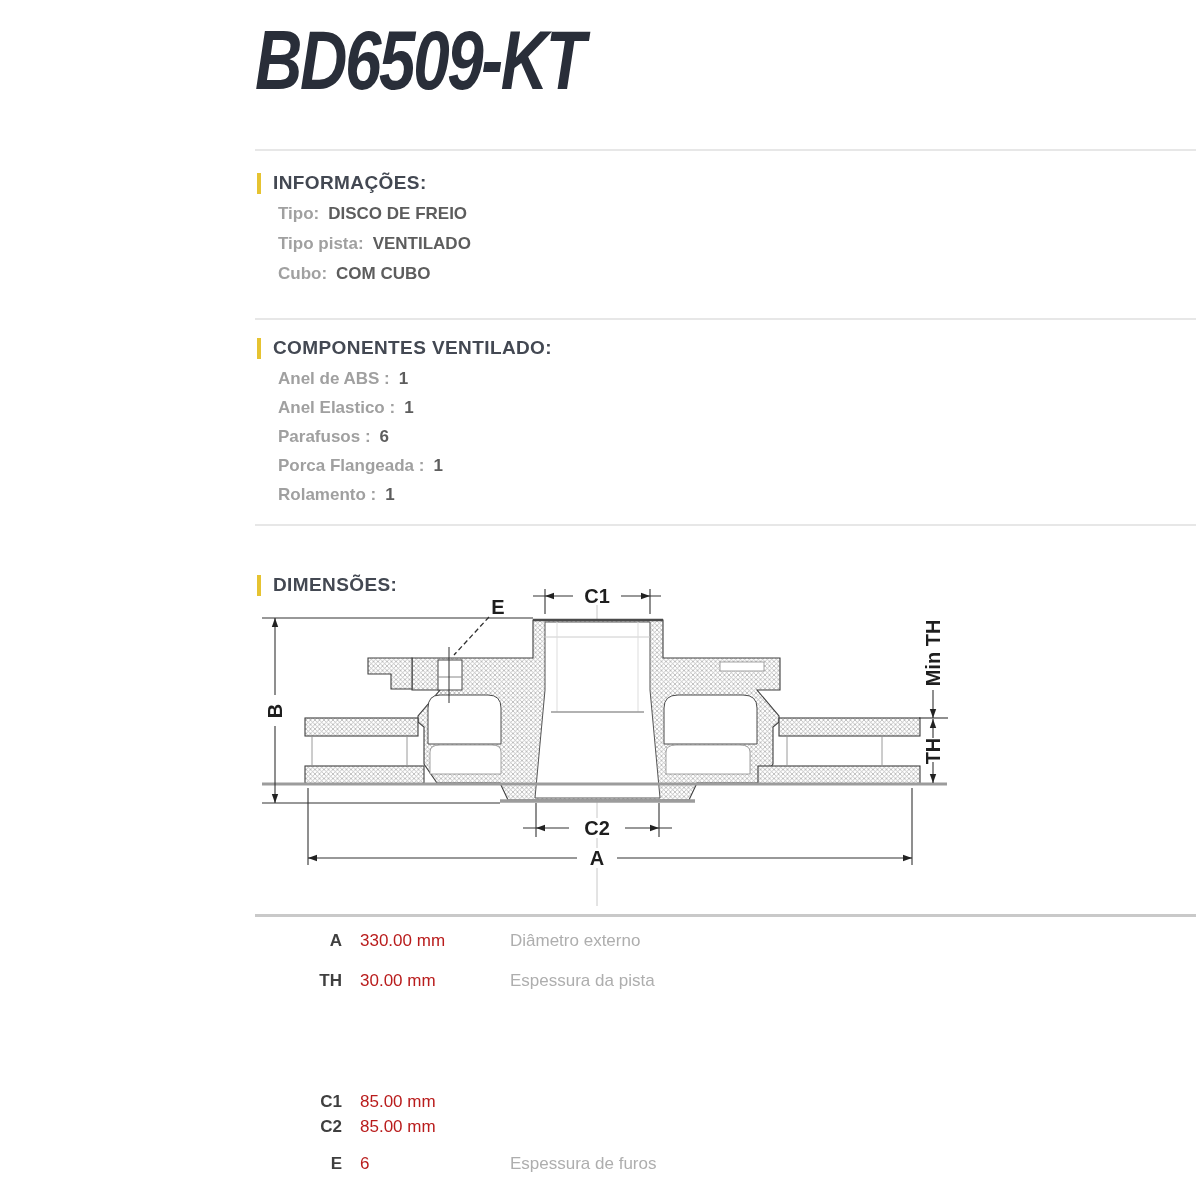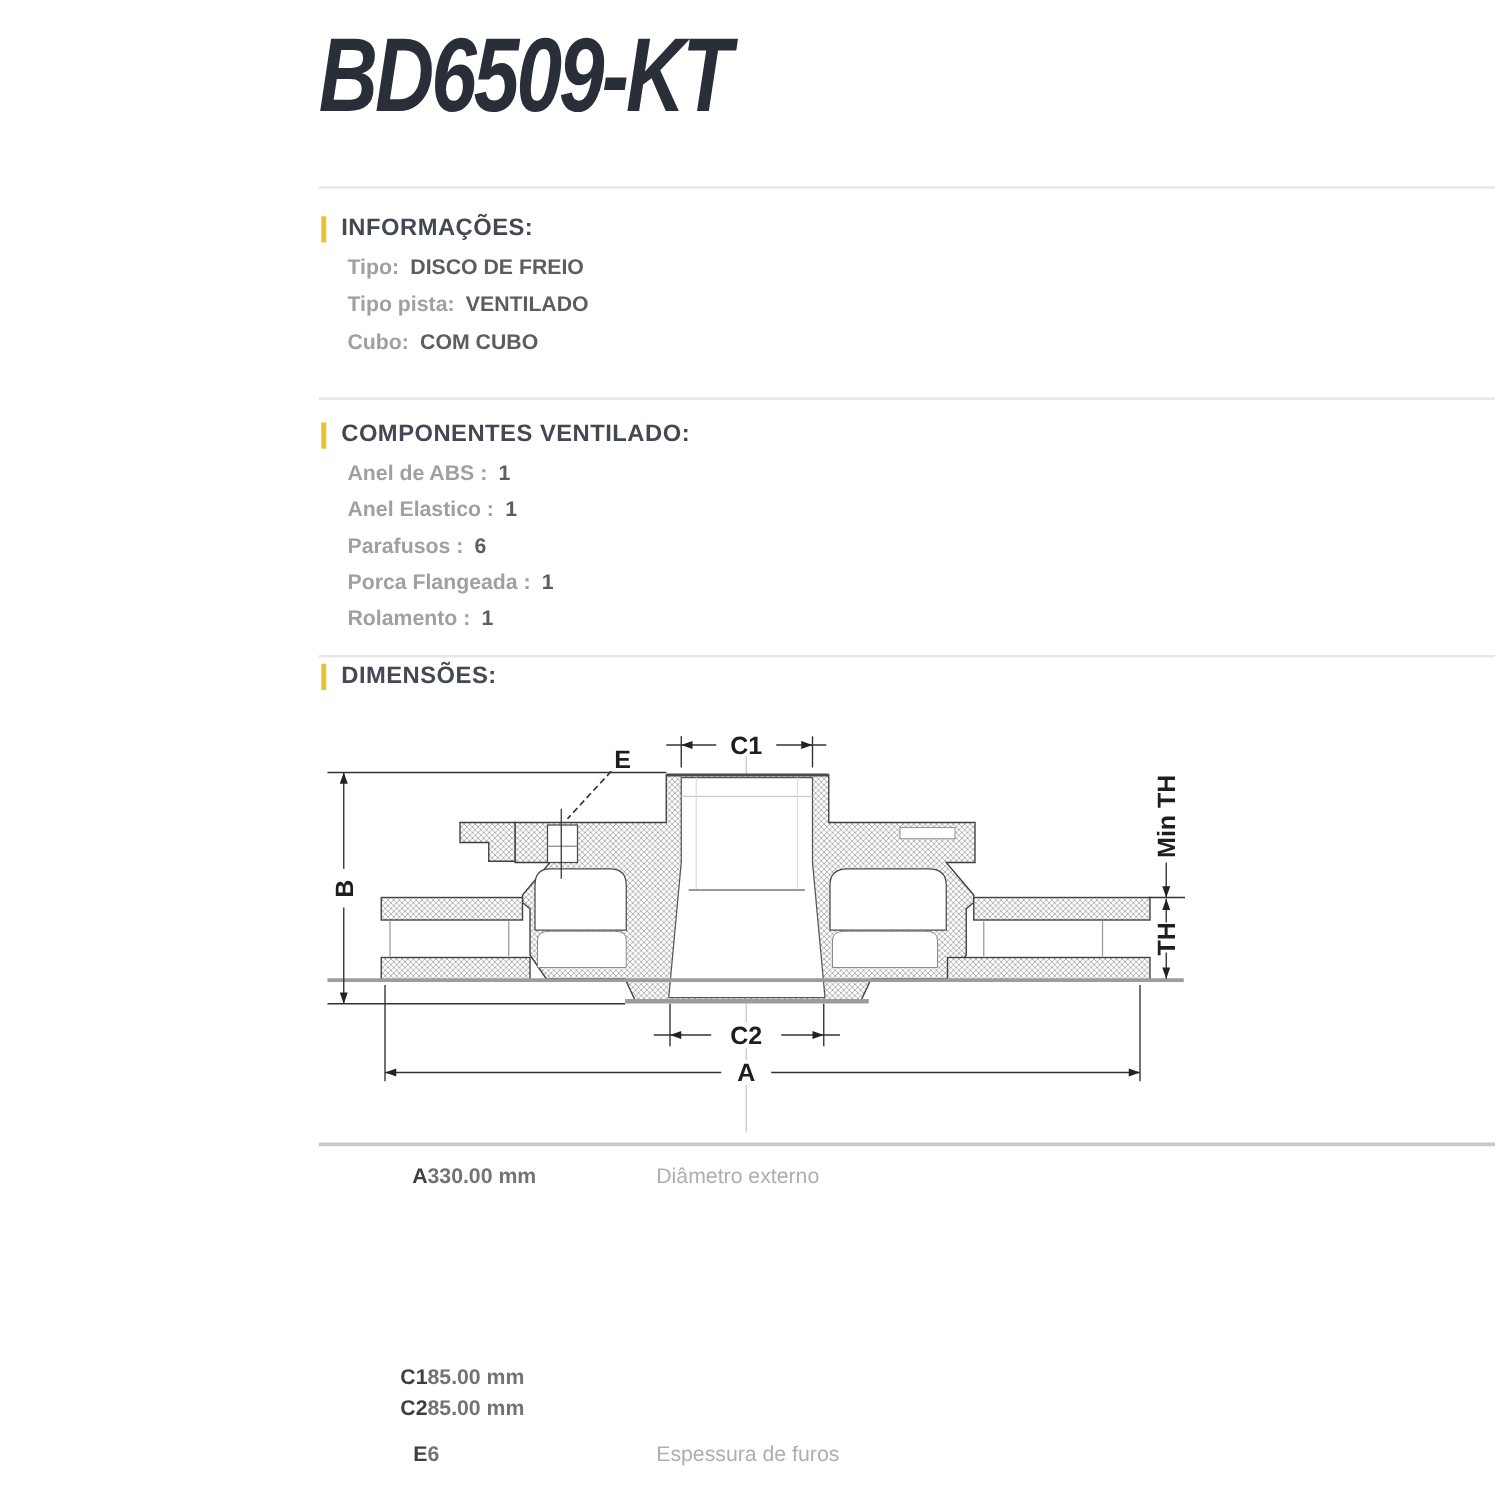--- a/index.html
+++ b/index.html
@@ -11,22 +11,22 @@
          letter-spacing:-3px;color:#292e39;transform:scaleX(0.78);transform-origin:left top;
          white-space:nowrap;}
   .sec-header{position:absolute;left:257px;display:flex;align-items:center;justify-content:center;}
   .ybar{width:4px;height:21px;background:#e6c331;margin-right:12px;}
   .sec-header .htxt{font-size:19px;font-weight:bold;color:#434852;letter-spacing:.4px;}
   .kv{position:absolute;left:258px;font-size:17px;font-weight:bold;white-space:nowrap;}
   .kv .lab{color:#a0a0a0;margin-left:20px;}
   .kv .val{color:#5d5d5d;margin-left:9px;}
   .trow{position:absolute;left:255px;font-size:17px;white-space:nowrap;}
   .tkey{display:inline-block;width:87px;text-align:right;font-weight:bold;color:#3f3f3f;}
-  .tval{display:inline-block;width:150px;font-weight:bold;color:#737373;}
-  .tdesc{display:inline-block;margin-left:33px;color:#aeaeae;font-weight:normal;}
+  .tval{display:inline-block;margin-left:18px;width:150px;font-weight:normal;color:#b91c1c;}
+  .tdesc{display:inline-block;color:#aeaeae;font-weight:normal;}
   svg .dimline{stroke:#333;stroke-width:1.1;fill:none;}
   svg .dimlabel{font-family:"Liberation Sans",sans-serif;font-size:20px;font-weight:bold;
                 fill:#1e1e1e;text-anchor:middle;}
   svg .arrow{fill:#222;stroke:none;}
 </style>
 </head>
 <body>
 
 <div id="page">
 
@@ -65,21 +65,21 @@
   </div>
   <div class="kv" style="top:456px">
     <span class="lab">Porca Flangeada :</span><span class="val">1</span>
   </div>
   <div class="kv" style="top:485px">
     <span class="lab">Rolamento :</span><span class="val">1</span>
   </div>
 
   <div class="sep" style="top:524px"></div>
 
-  <div class="sec-header" style="top:530px">
+  <div class="sec-header" style="top:574px">
     <div class="ybar"></div>
     <div class="htxt">DIMENSÕES:</div>
   </div>
 
   <svg width="695" height="340" viewBox="258 572 695 340" style="position:absolute;left:258px;top:572px">
     <defs>
       <pattern id="hatch" width="4.5" height="4.5" patternUnits="userSpaceOnUse">
         <rect width="4.5" height="4.5" fill="#ffffff"></rect>
         <path d="M0,4.5 L4.5,0 M0,0 L4.5,4.5" stroke="#aeaeae" stroke-width="0.75"></path>
       </pattern>
@@ -166,20 +166,23 @@
     <text class="dimlabel" x="498" y="614">E</text>
     <line x1="489" y1="617" x2="454" y2="655" stroke="#2f2f2f" stroke-width="1.3" stroke-dasharray="5,3"></line>
     <line x1="449" y1="647" x2="449" y2="703" stroke="#333333" stroke-width="1"></line>
   </svg>
 
   <div class="sep strong" style="top:914px"></div>
 
   <div class="trow" style="top:931px">
     <span class="tkey">A</span><span class="tval">330.00 mm</span><span class="tdesc">Diâmetro externo</span>
   </div>
+  <div class="trow" style="top:971px">
+    <span class="tkey">TH</span><span class="tval">30.00 mm</span><span class="tdesc">Espessura da pista</span>
+  </div>
   <div class="trow" style="top:1092px">
     <span class="tkey">C1</span><span class="tval">85.00 mm</span><span class="tdesc"></span>
   </div>
   <div class="trow" style="top:1117px">
     <span class="tkey">C2</span><span class="tval">85.00 mm</span><span class="tdesc"></span>
   </div>
   <div class="trow" style="top:1154px">
     <span class="tkey">E</span><span class="tval">6</span><span class="tdesc">Espessura de furos</span>
   </div>
 

